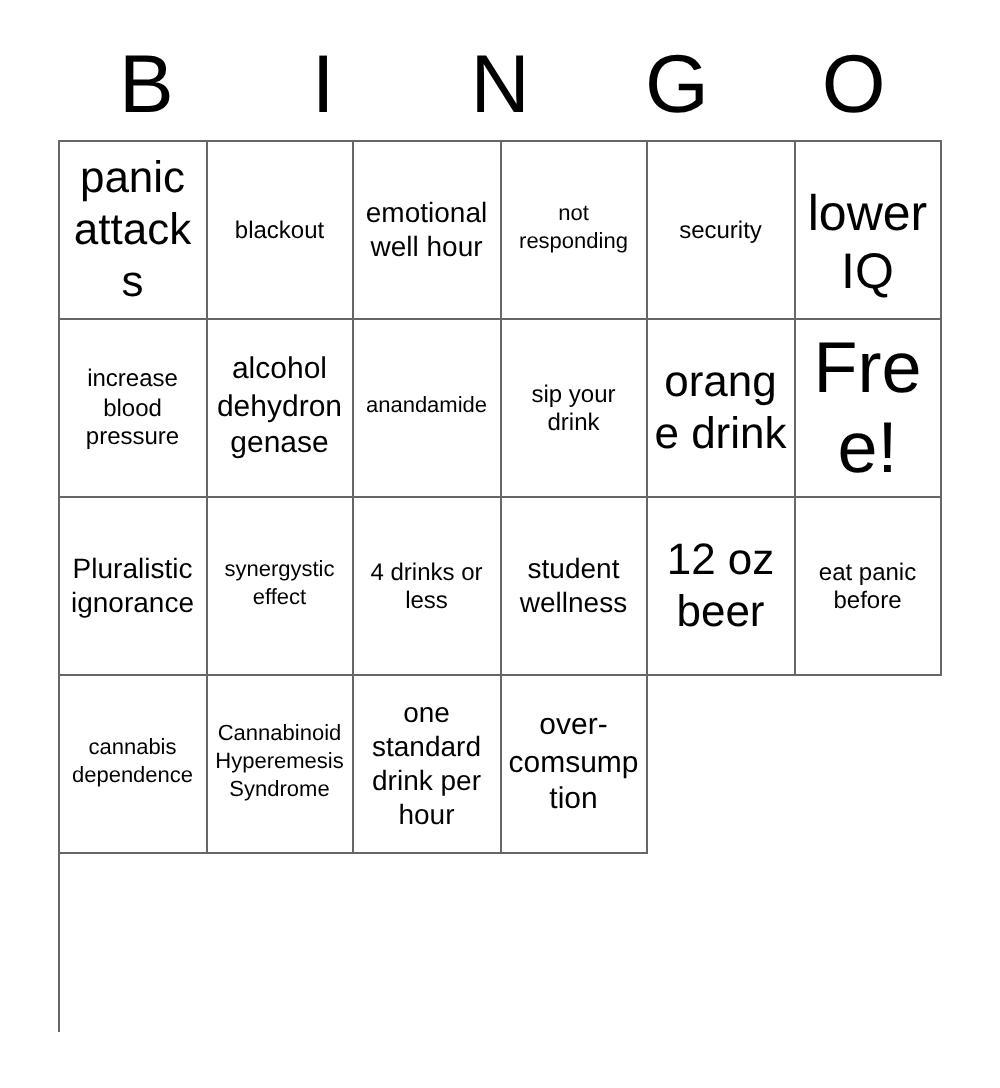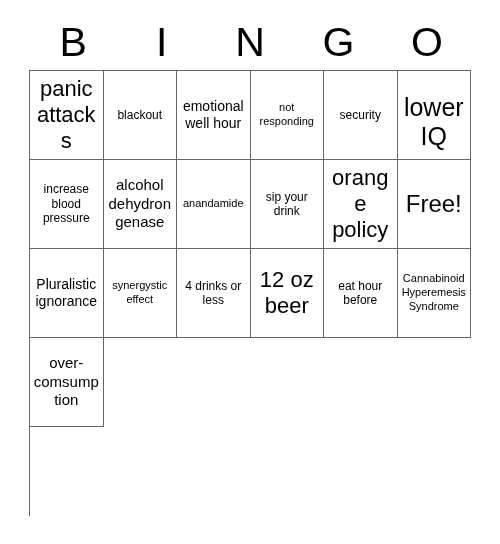--- a/index.html
+++ b/index.html
@@ -75,21 +75,21 @@
     line-height: 1.16;
     word-wrap: break-word;
   }
   
   .fs-xs  .cell-text { font-size: 15px;  line-height: 1.25; }
   .fs-s   .cell-text { font-size: 11px; line-height: 1.25; }
   .fs-m   .cell-text { font-size: 14px; line-height: 1.2; }
   .fs-l   .cell-text { font-size: 12px; line-height: 1.2; }
   .fs-xl  .cell-text { font-size: 22px; line-height: 1.18; }
   .fs-xxl .cell-text { font-size: 25px; line-height: 1.15; margin-top: 13px; }
-  .fs-free .cell-text { font-size: 24px; line-height: 1.1; }
+  .fs-free .cell-text { font-size: 36px; line-height: 1.1; }
 </style>
 </head>
 <body>
 
 <div id="bingo-card">
 
   <div id="header-row">
     <div class="header-letter">B</div>
     <div class="header-letter">I</div>
     <div class="header-letter">N</div>
@@ -125,43 +125,52 @@
         <span class="cell-text">alcohol dehydrongenase</span>
       </div>
     <div class="cell fs-s">
         <span class="cell-text">anandamide</span>
       </div>
 
     <div class="cell fs-l">
         <span class="cell-text">sip your drink</span>
       </div>
     <div class="cell fs-xl">
-        <span class="cell-text">orange policy</span>
+        <span class="cell-text">orange drink</span>
       </div>
     <div class="cell fs-free">
         <span class="cell-text">Free!</span>
       </div>
     <div class="cell fs-m">
         <span class="cell-text">Pluralistic ignorance</span>
       </div>
     <div class="cell fs-s">
         <span class="cell-text">synergystic effect</span>
       </div>
 
     <div class="cell fs-l">
         <span class="cell-text">4 drinks or less</span>
       </div>
+    <div class="cell fs-m">
+        <span class="cell-text">student wellness</span>
+      </div>
     <div class="cell fs-xl">
         <span class="cell-text">12 oz beer</span>
       </div>
     <div class="cell fs-l">
-        <span class="cell-text">eat hour before</span>
+        <span class="cell-text">eat panic before</span>
       </div>
 
     <div class="cell fs-s">
+        <span class="cell-text">cannabis dependence</span>
+      </div>
+    <div class="cell fs-s">
         <span class="cell-text">Cannabinoid Hyperemesis Syndrome</span>
+      </div>
+    <div class="cell fs-m">
+        <span class="cell-text">one standard drink per hour</span>
       </div>
     <div class="cell fs-xs">
         <span class="cell-text">over-comsumption</span>
       </div>
 
   </div>
 </div>
 
 </body></html>

